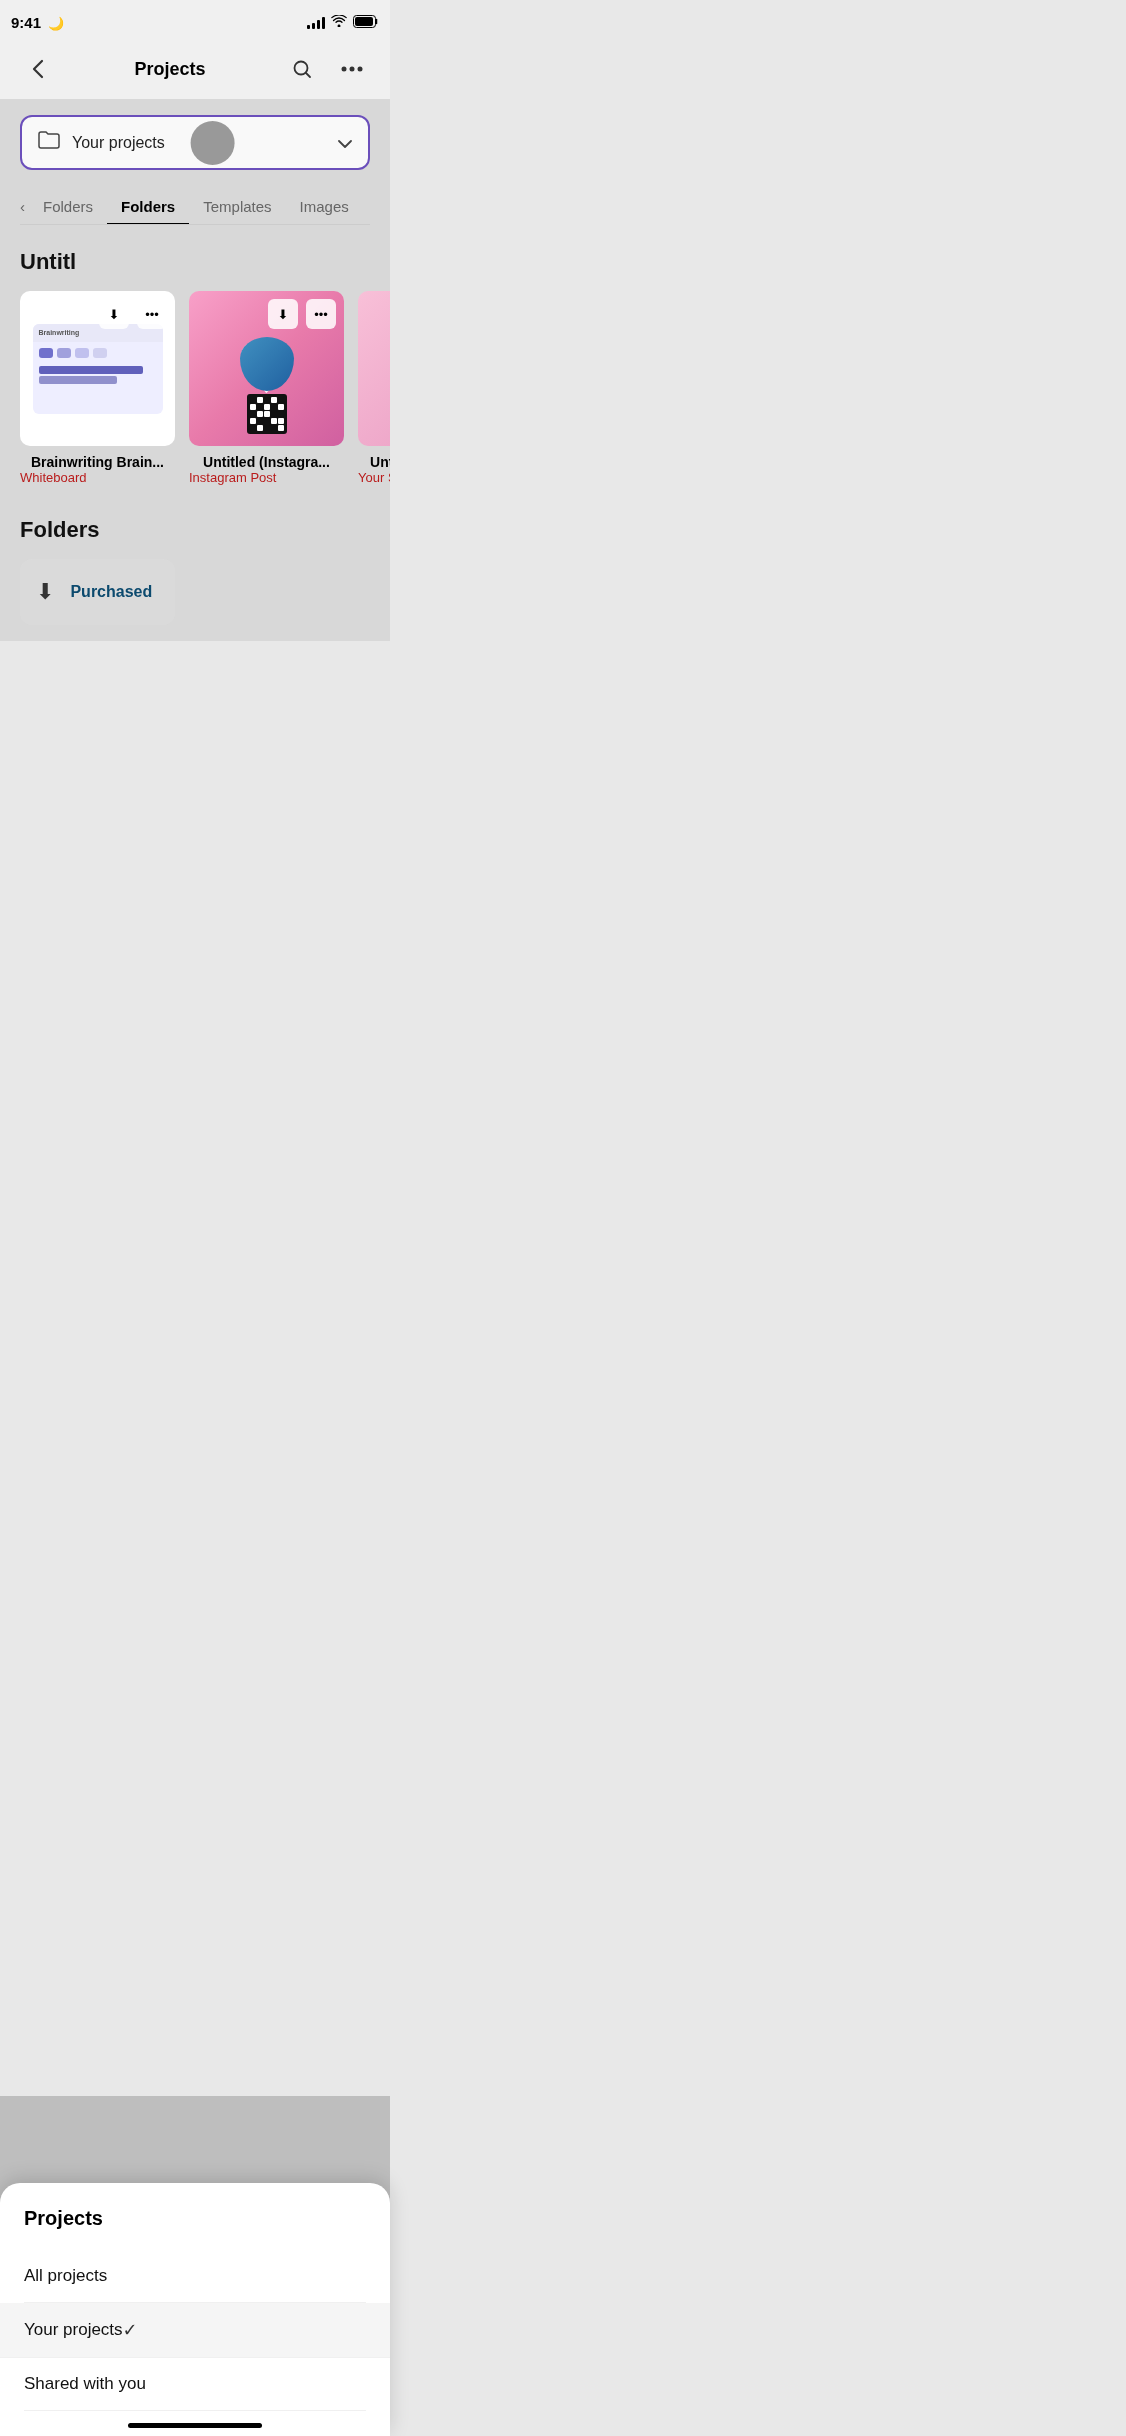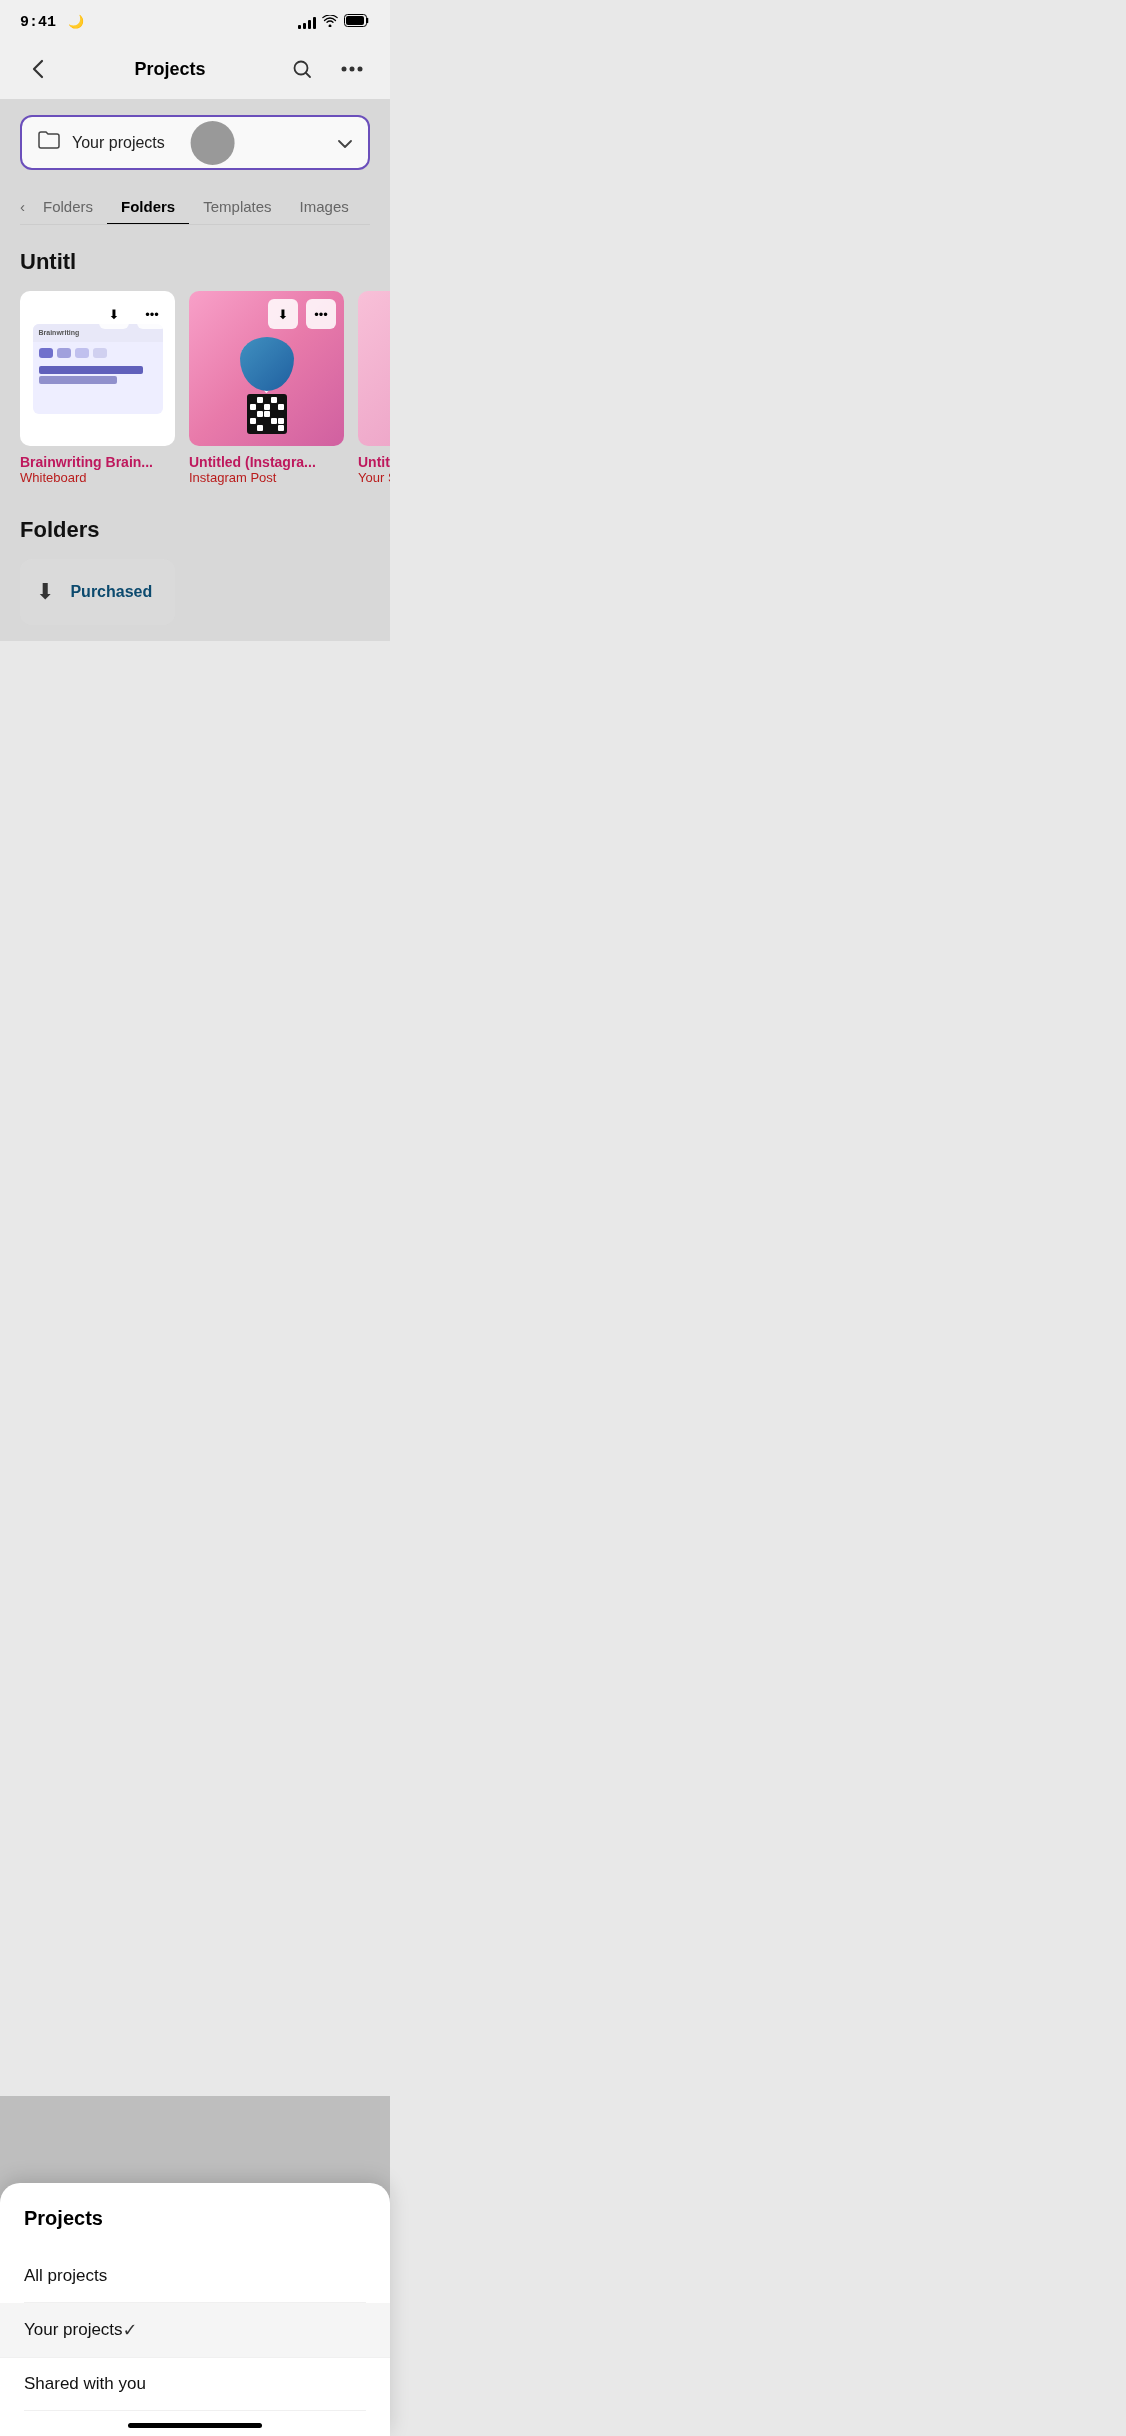--- a/index.html
+++ b/index.html
@@ -12,23 +12,22 @@
       background: #e8e8e8;
       overflow-x: hidden;
       position: relative;
     }
 
     
     .status-bar {
       display: flex;
       justify-content: space-between;
       align-items: center;
-      padding: 14px 20px 8px;
+      padding: 14px 11px 8px;
       background: #f0f0f0;
-      font-family: Liberation Mono, monospace;
     }
     .status-time {
       font-size: 15px;
       font-weight: 600;
       color: #000;
     }
     .status-icons {
       display: flex;
       align-items: center;
       gap: 6px;
@@ -210,24 +209,25 @@
       border-radius: 6px;
       display: flex;
       align-items: center;
       justify-content: center;
       font-size: 13px;
       cursor: pointer;
     }
     .card-title {
       font-size: 14px;
       font-weight: 600;
-      color: #be185d;
+      color: #000000;
       white-space: nowrap;
       overflow: hidden;
       text-overflow: ellipsis;
+      text-align: center;
     }
     .card-subtitle {
       font-size: 13px;
       color: #b91c1c;
     }
 
     
     .thumb-brainwriting {
       background: #fff;
       display: flex;

